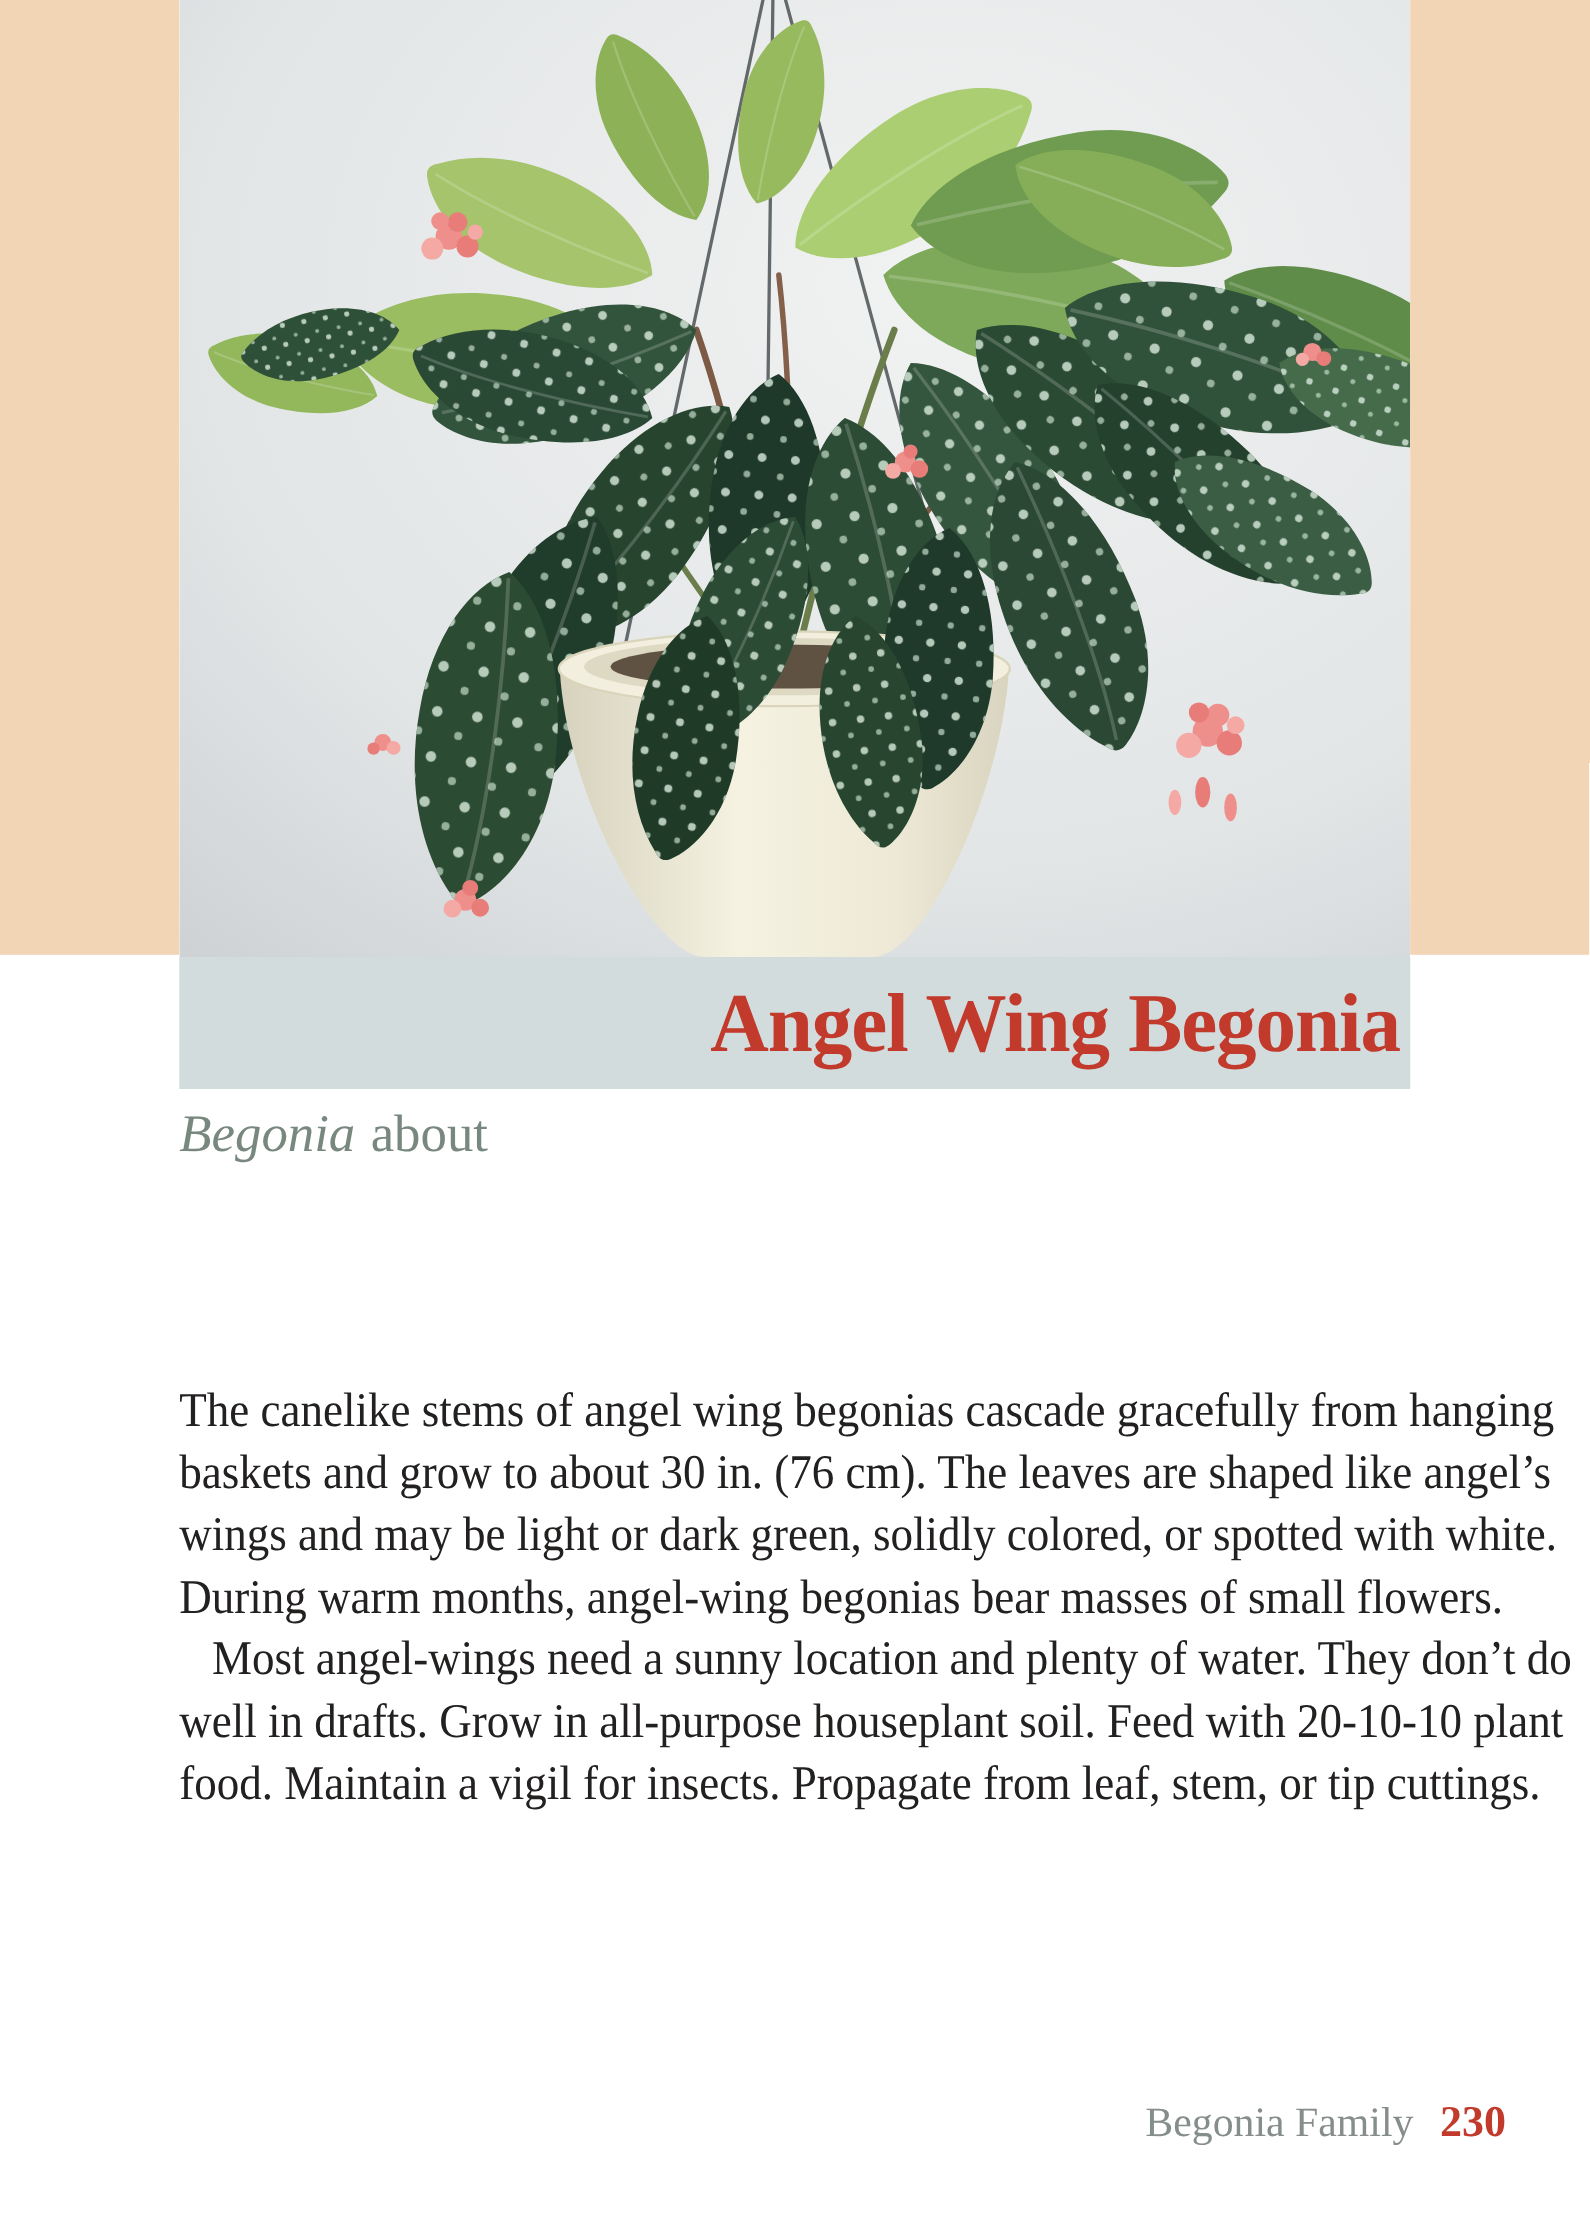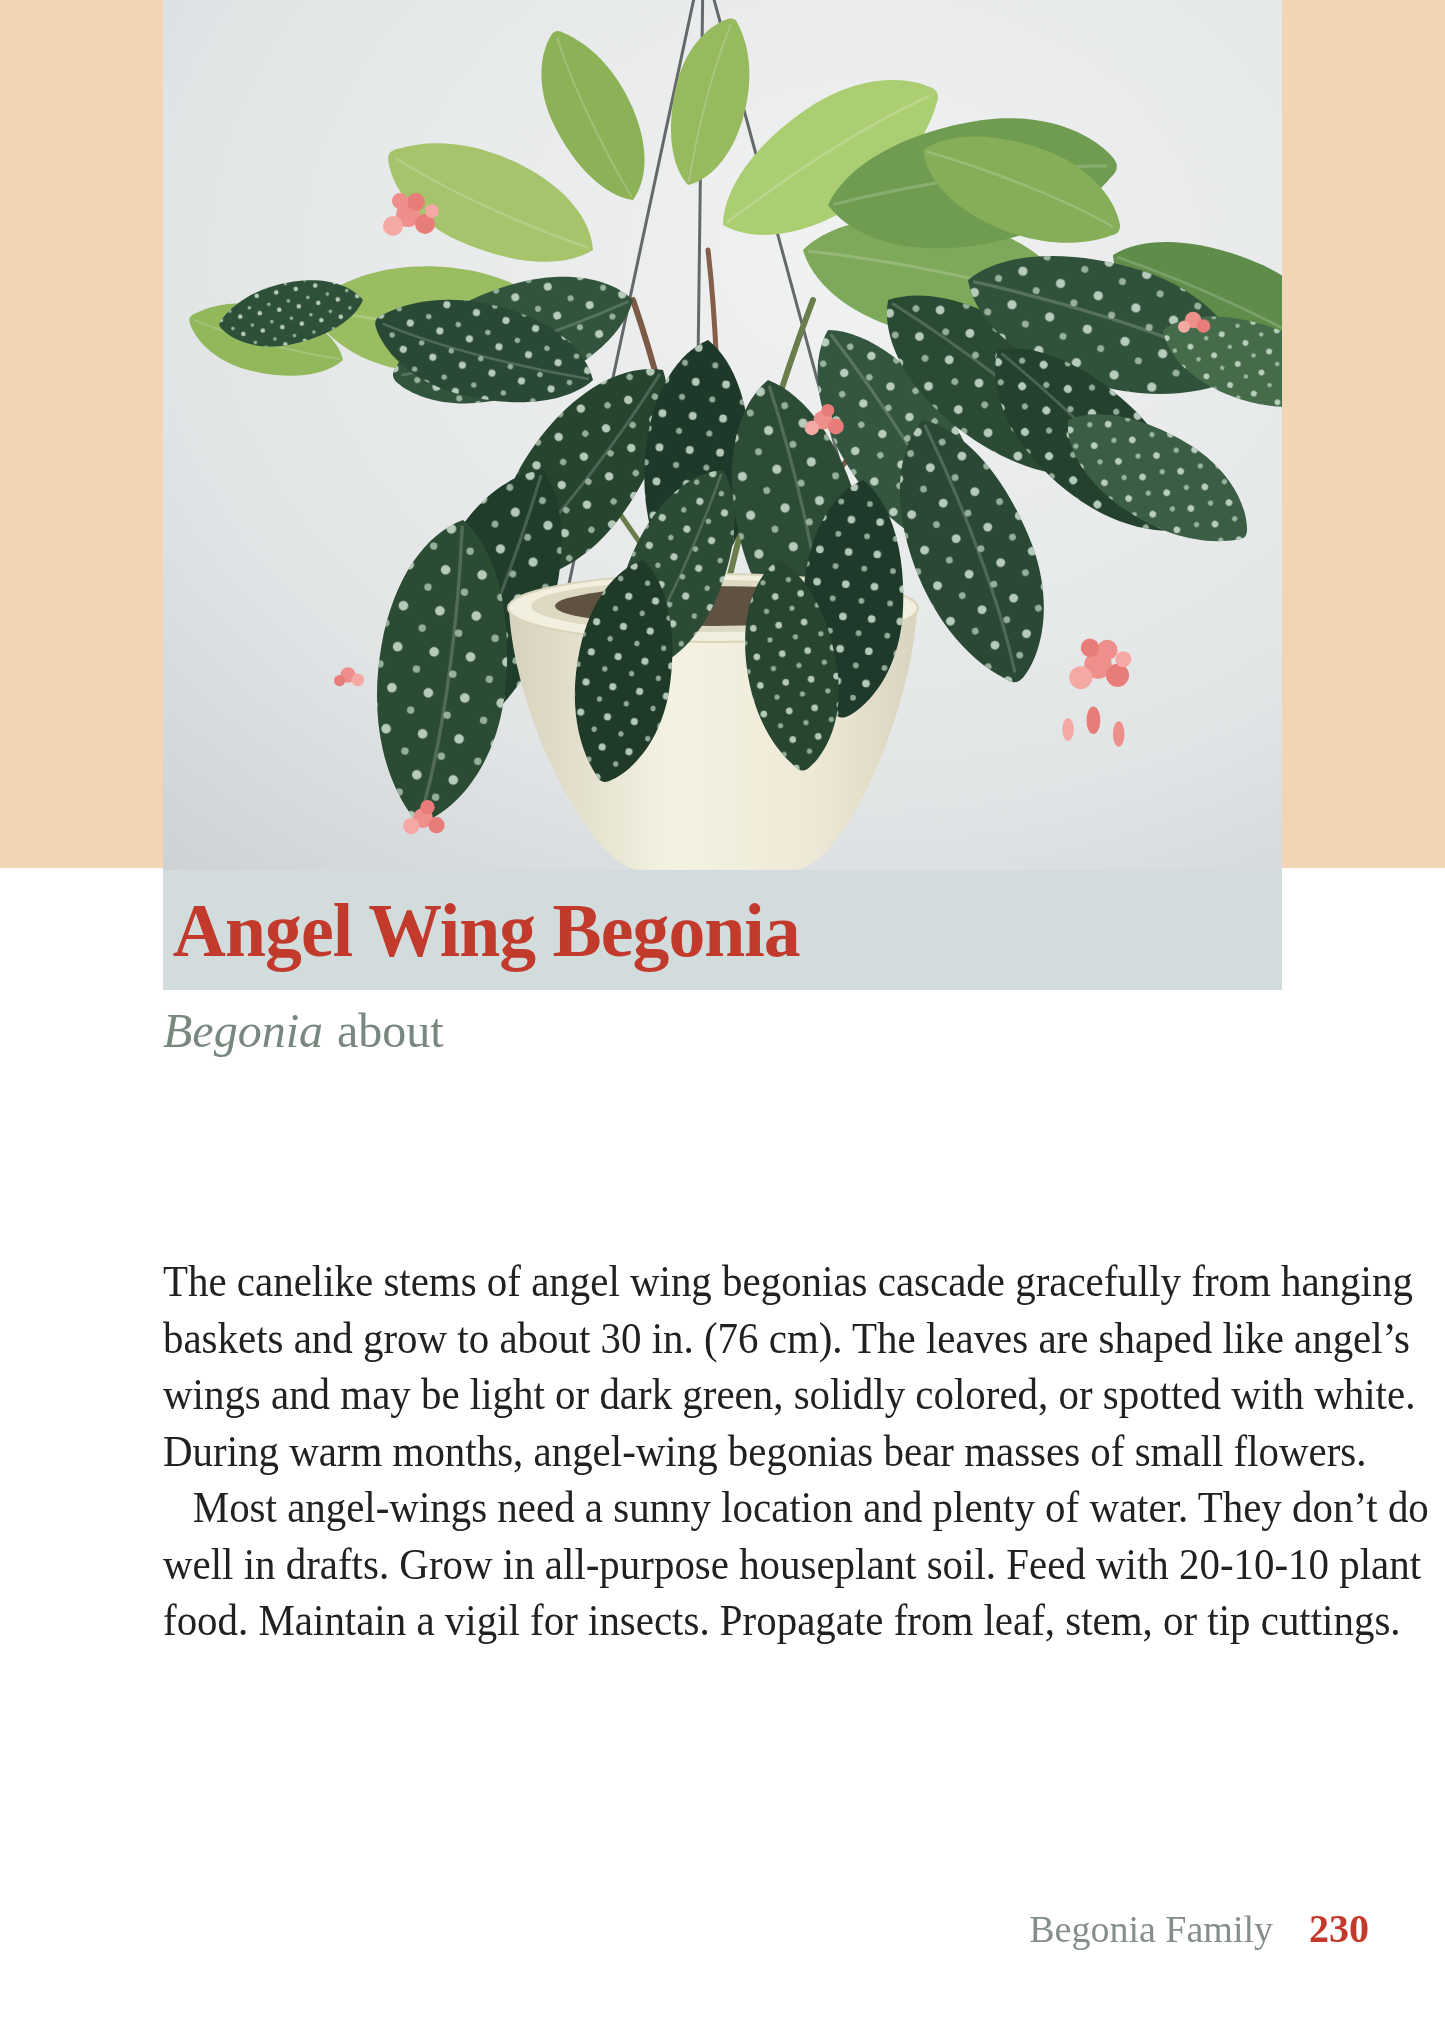--- a/index.html
+++ b/index.html
@@ -17,21 +17,21 @@
   .band.left{left:0;width:163px;}
   .band.right{left:1282px;width:163px;}
   .photo{
     position:absolute;left:163px;top:0;width:1119px;height:870px;
     overflow:hidden;
   }
   .photo svg{display:block;width:100%;height:100%;}
   .banner{
     position:absolute;left:163px;top:870px;width:1119px;height:120px;
     background:var(--banner,#d2dcdd);
-    display:flex;align-items:center;justify-content:flex-start;
+    display:flex;align-items:center;justify-content:flex-end;
   }
   .banner h1{
     margin:0;
     font-size:76px;font-weight:700;
     letter-spacing:-1px;
     color:var(--title-red,#c23a2b);
     transform:scaleX(0.97);transform-origin:center;
     white-space:nowrap;
   }
   .species{
@@ -49,21 +49,21 @@
   .features div{transform:scaleX(0.95);transform-origin:0 0;white-space:nowrap;}
   .bodytext{
     position:absolute;left:163px;top:1226px;width:1119px;
     color:var(--ink,#232020);
     font-size:44px;line-height:56.5px;margin-top:28px;
   }
   .bodytext .line{transform:scaleX(0.93);transform-origin:0 0;white-space:nowrap;}
   .bodytext .indent{padding-left:32px;}
   .footer{
     position:absolute;right:76px;top:1905px;
-    display:flex;align-items:baseline;gap:36px;
+    display:flex;align-items:baseline;gap:24px;
     white-space:nowrap;
   }
   .footer .family{font-size:38px;color:var(--footer-gray,#858e8b);}
   .footer .pageno{font-size:40px;font-weight:700;color:var(--title-red,#c23a2b);}
 </style>
 </head>
 <body>
 
 <div class="page">
 

